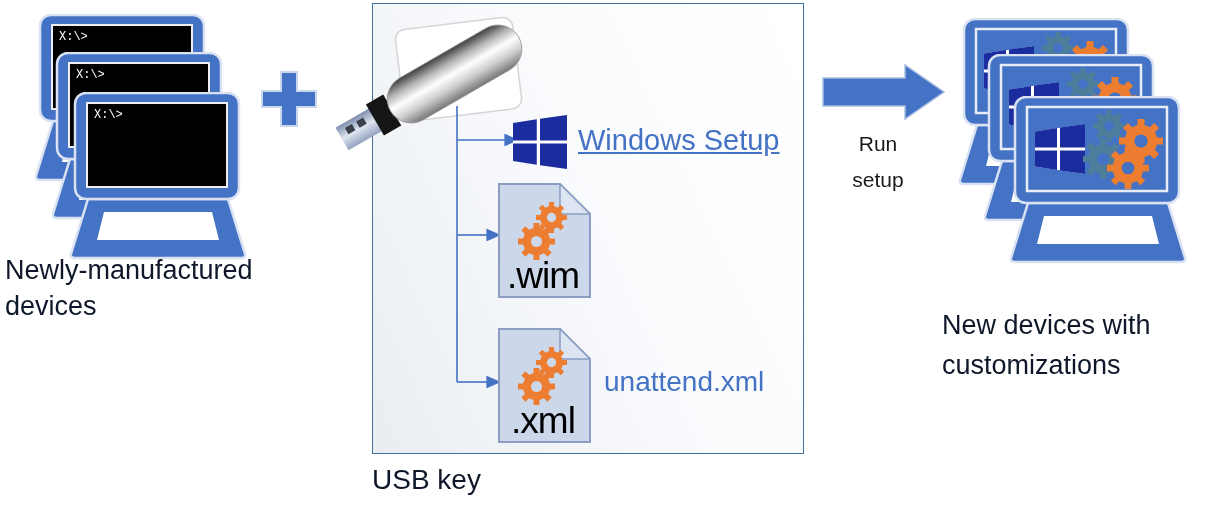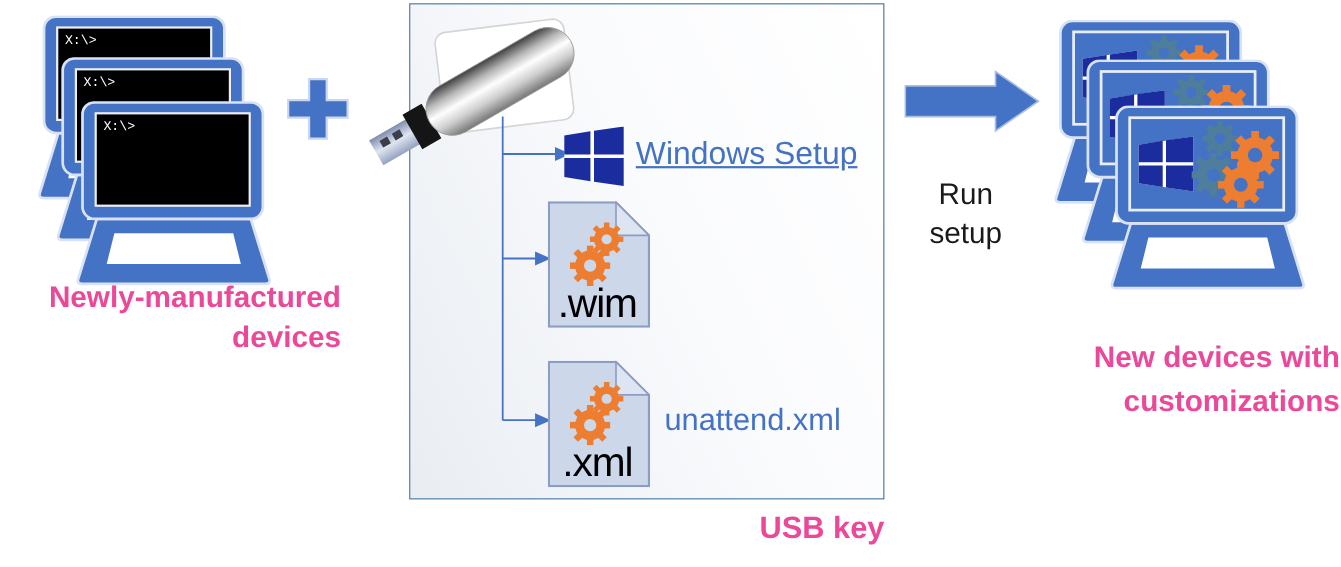--- a/index.html
+++ b/index.html
@@ -2,28 +2,26 @@
 <html><head>
 <meta charset="utf-8">
 <style>
   html,body{margin:0;padding:0;background:#fff;}
   #stage{
     position:relative;width:1219px;height:515px;overflow:hidden;background:#ffffff;
     font-family:"Liberation Sans", sans-serif;
   }
   .abs{position:absolute;}
   .caption-blue{
-    color:#ec4899;text-align:right;font-size:27px;line-height:36px;
+    color:#0f172a;text-align:left;font-size:27px;line-height:36px;
     font-family:"Liberation Sans", sans-serif;
-    font-weight:bold;
   }
   .caption-black{
-    color:#1a1a1a;text-align:center;font-size:27px;line-height:36px;
+    color:#1a1a1a;text-align:center;font-size:21px;line-height:36px;
     font-family:"Liberation Sans", sans-serif;
-    margin-top:32px;
   }
   .usb-box{
     left:372px;top:3px;width:432px;height:451px;box-sizing:border-box;
     border:1.4px solid #41719C;
     background:linear-gradient(245deg,#ffffff 0%,#fafbfd 45%,#e9edf2 100%);
   }
   .setup-label{left:578px;top:123px;font-size:29px;color:#4472C4;line-height:34px;text-decoration:underline;}
   .file-label{font-size:28px;color:#4472C4;line-height:32px;}
   .file-icon{width:90px;height:115px;}
   .file-ext{

